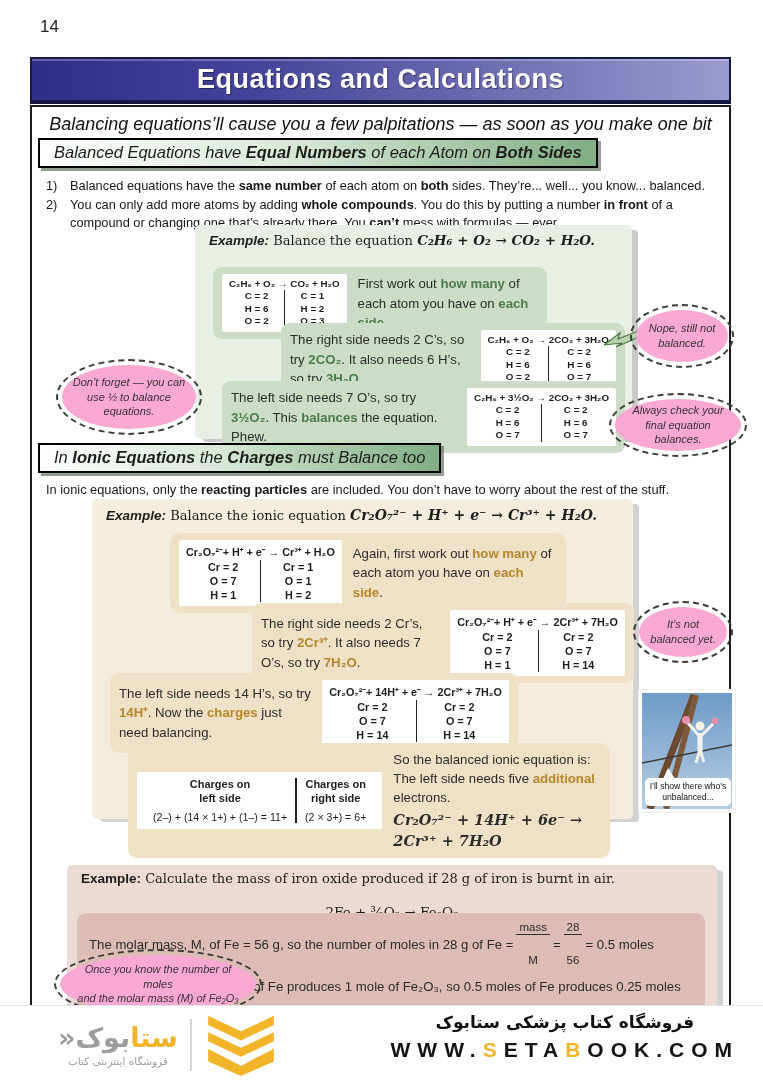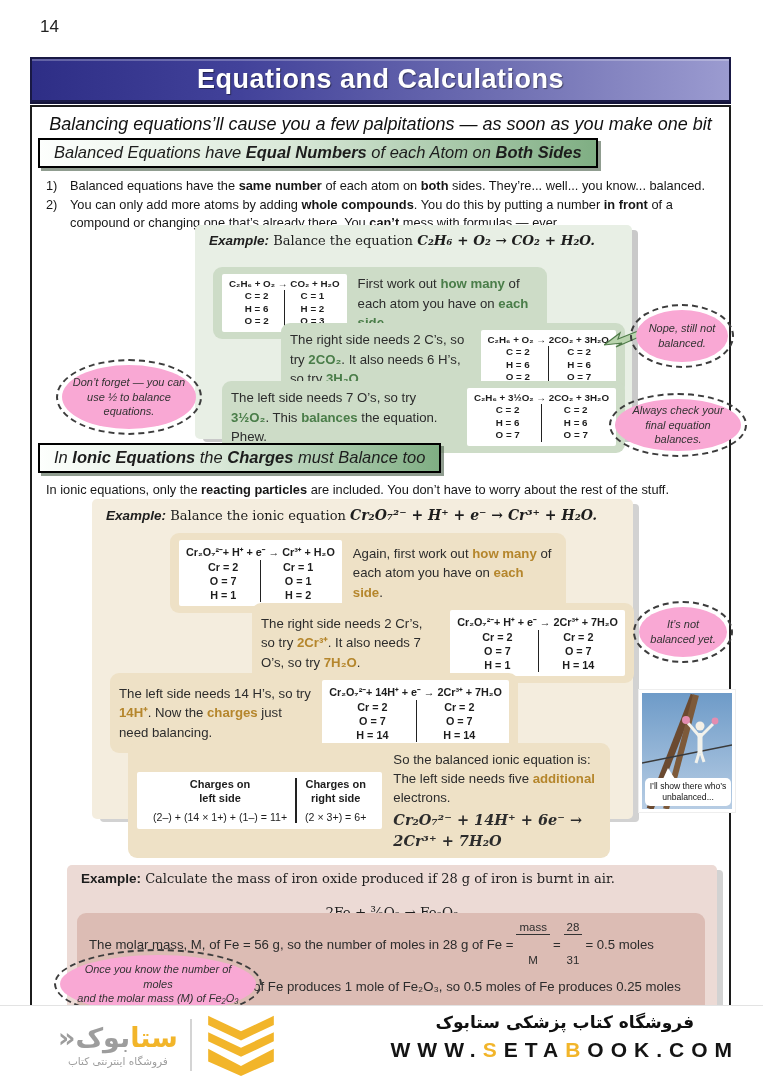--- a/index.html
+++ b/index.html
@@ -309,21 +309,21 @@
       <div class="abs" style="left:10px; top:48px; width:628px; height:160px; background:#dcbcb4; border-radius:9px; padding:8px 12px;">
         <div class="steptext" style="display:flex; align-items:center; flex-wrap:nowrap; white-space:nowrap;">
           <span>The molar mass, M, of Fe = 56 g, so the number of moles in 28 g of Fe = </span>
           <span class="frac">
               <span class="num">mass</span>
               <span class="den">M</span>
             </span>
           <span> = </span>
           <span class="frac">
               <span class="num">28</span>
-              <span class="den">31</span>
+              <span class="den">56</span>
             </span>
           <span> = 0.5 moles</span>
         </div>
         <div class="steptext" style="margin-top:10px;">From the equation:  2 moles of Fe produces 1 mole of Fe₂O₃, so 0.5 moles of Fe produces 0.25 moles of Fe₂O₃.</div>
         <div class="steptext" style="margin-top:14px; margin-left:160px;">M of Fe₂O₃ = (2 × 56) + (3 × 16) = 160 g mol⁻¹</div>
       </div>
     </div>
 
     <div class="burst" style="left:28px; top:848px; width:196px; height:58px; z-index:7;">
       <span><span>Once you know the number of moles</span><br><span>and the molar mass (M) of Fe₂O₃</span></span>

